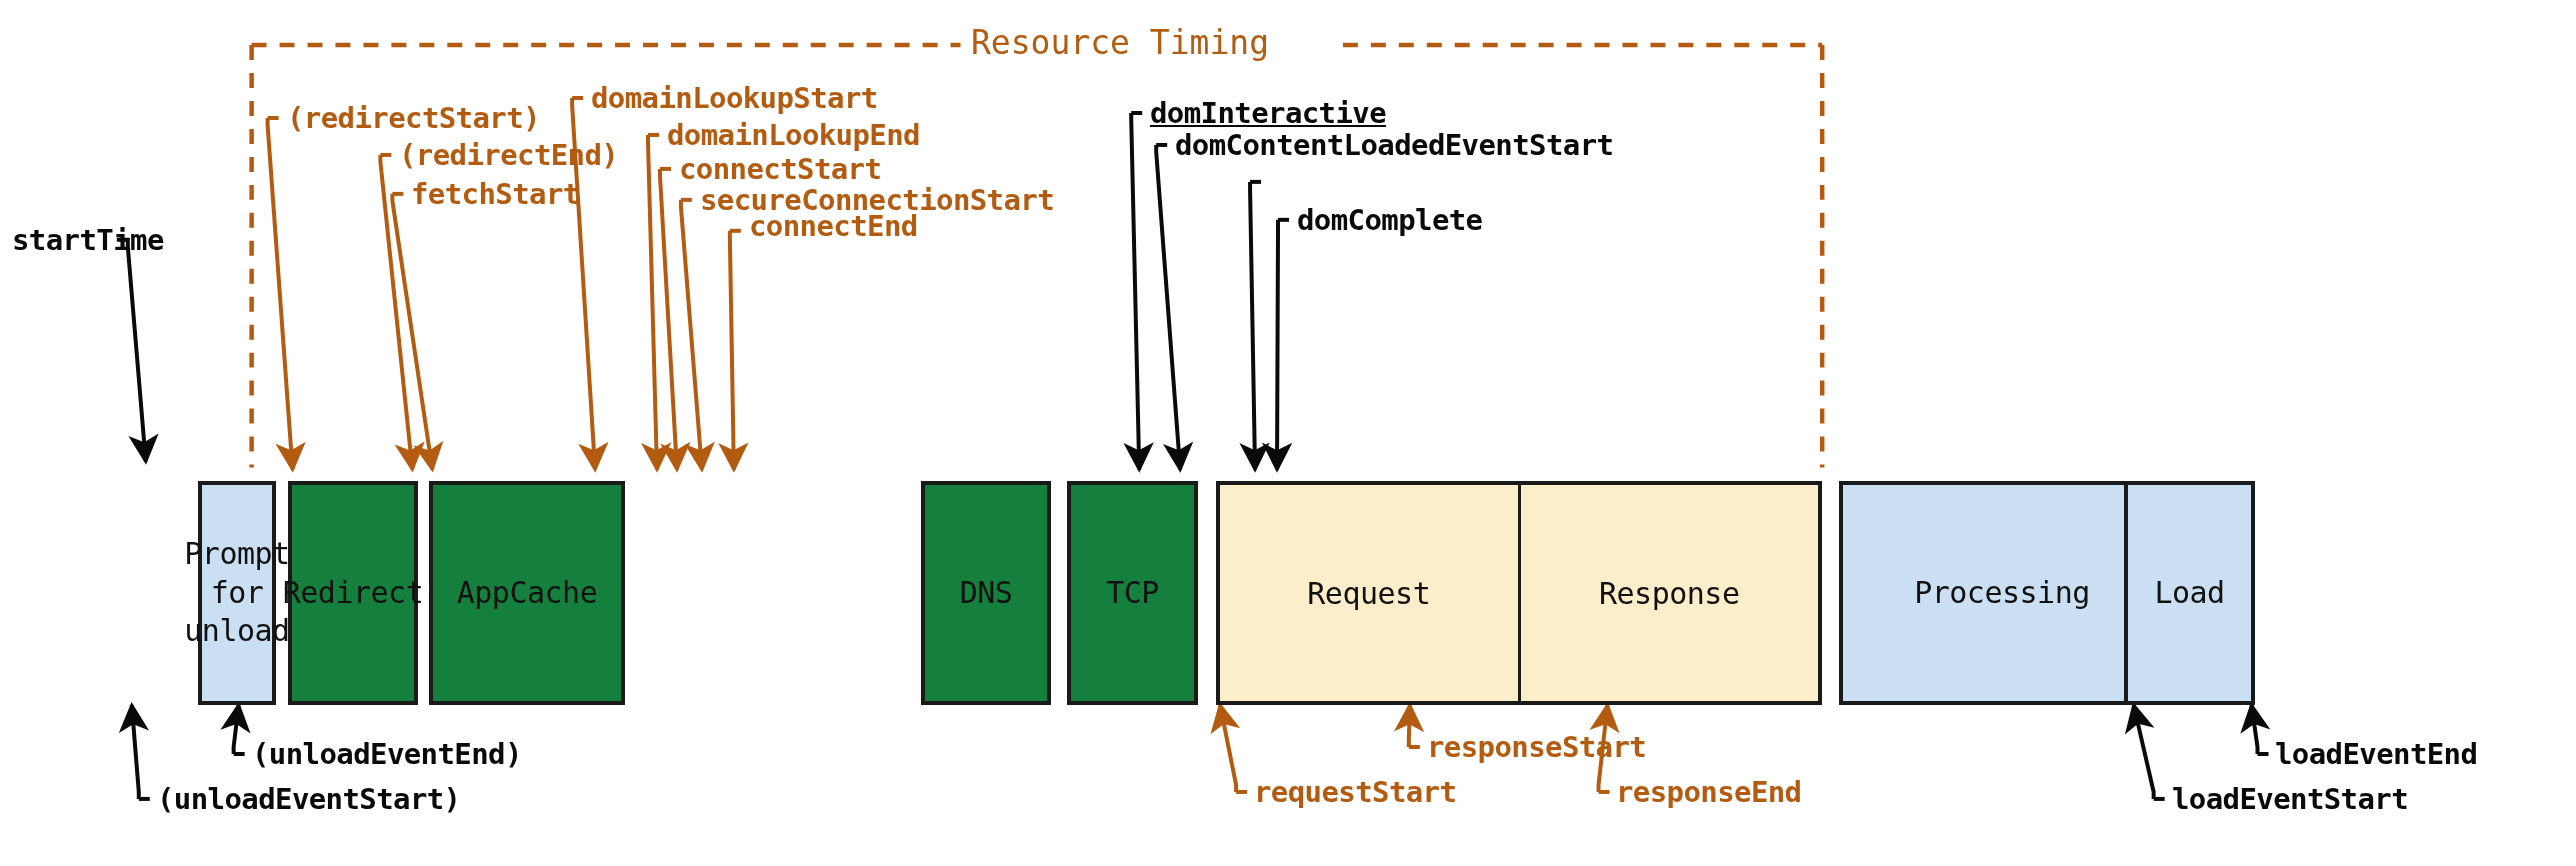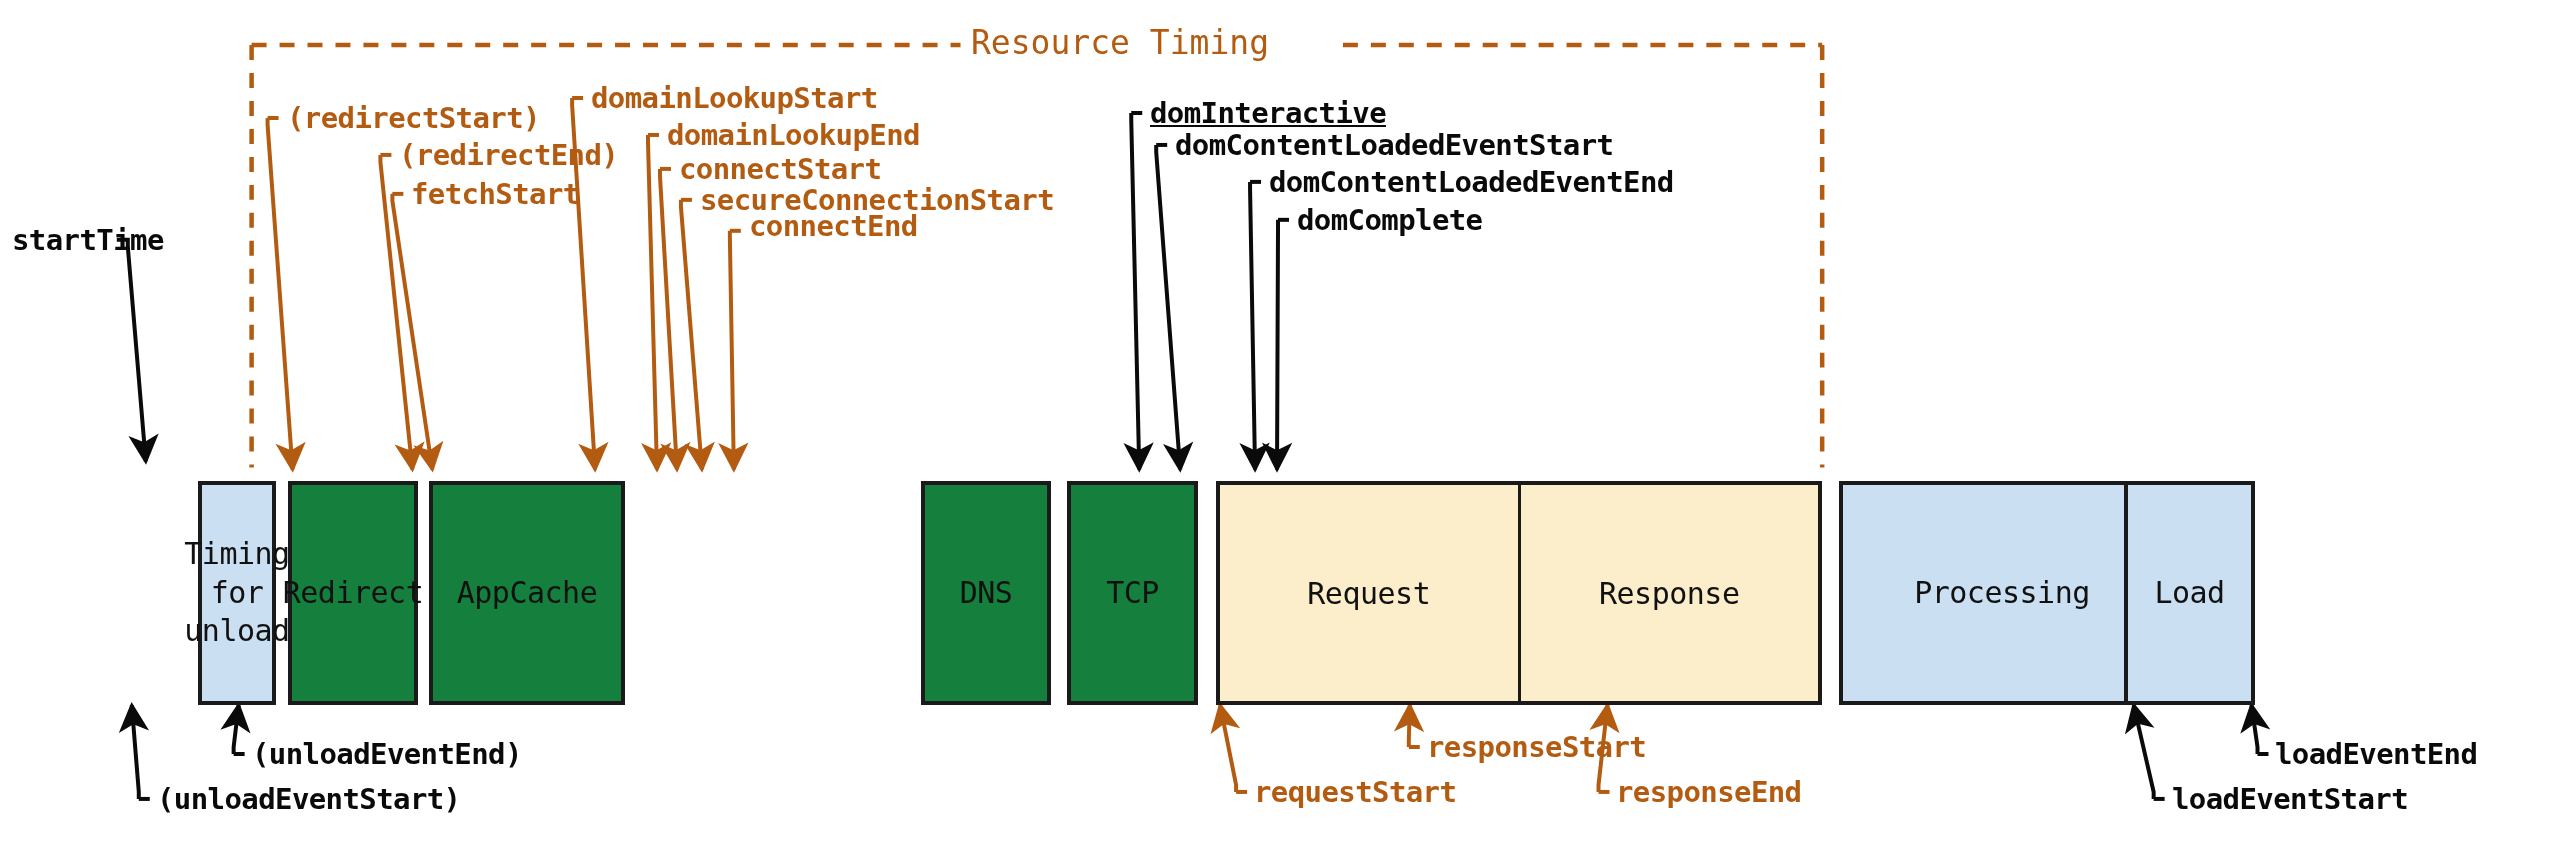--- a/index.html
+++ b/index.html
@@ -187,25 +187,24 @@
   <div class="lbl orange" style="left:411px; top:180px;">fetchStart</div>
   <div class="lbl orange" style="left:591px; top:84px;">domainLookupStart</div>
   <div class="lbl orange" style="left:667px; top:121px;">domainLookupEnd</div>
   <div class="lbl orange" style="left:679px; top:155px;">connectStart</div>
   <div class="lbl orange" style="left:700px; top:186px;">secureConnectionStart</div>
   <div class="lbl orange" style="left:749px; top:212px;">connectEnd</div>
 
   <div class="lbl black" style="left:12px; top:226px;">startTime</div>
   <div class="lbl black" style="left:1150px; top:99px;text-decoration:underline;">domInteractive</div>
   <div class="lbl black" style="left:1175px; top:131px;">domContentLoadedEventStart</div>
-  <div class="lbl black" style="left:1269px; top:168px;">domContentLoadedEventEnd</div>
   <div class="lbl black" style="left:1297px; top:206px;">domComplete</div>
 
   <div class="phase-box blue" style="left:198px; top:481px; width:78px; height:224px;">
-    <span style="white-space:pre-line;">Timing
+    <span style="white-space:pre-line;">Prompt
 for
 unload</span>
   </div>
 
   <div class="phase-box cream" style="left:288px; top:481px; width:130px; height:224px;">
     <span>Redirect</span>
   </div>
 
   <div class="phase-box cream" style="left:921px; top:481px; width:130px; height:224px;">
     <span>DNS</span>

